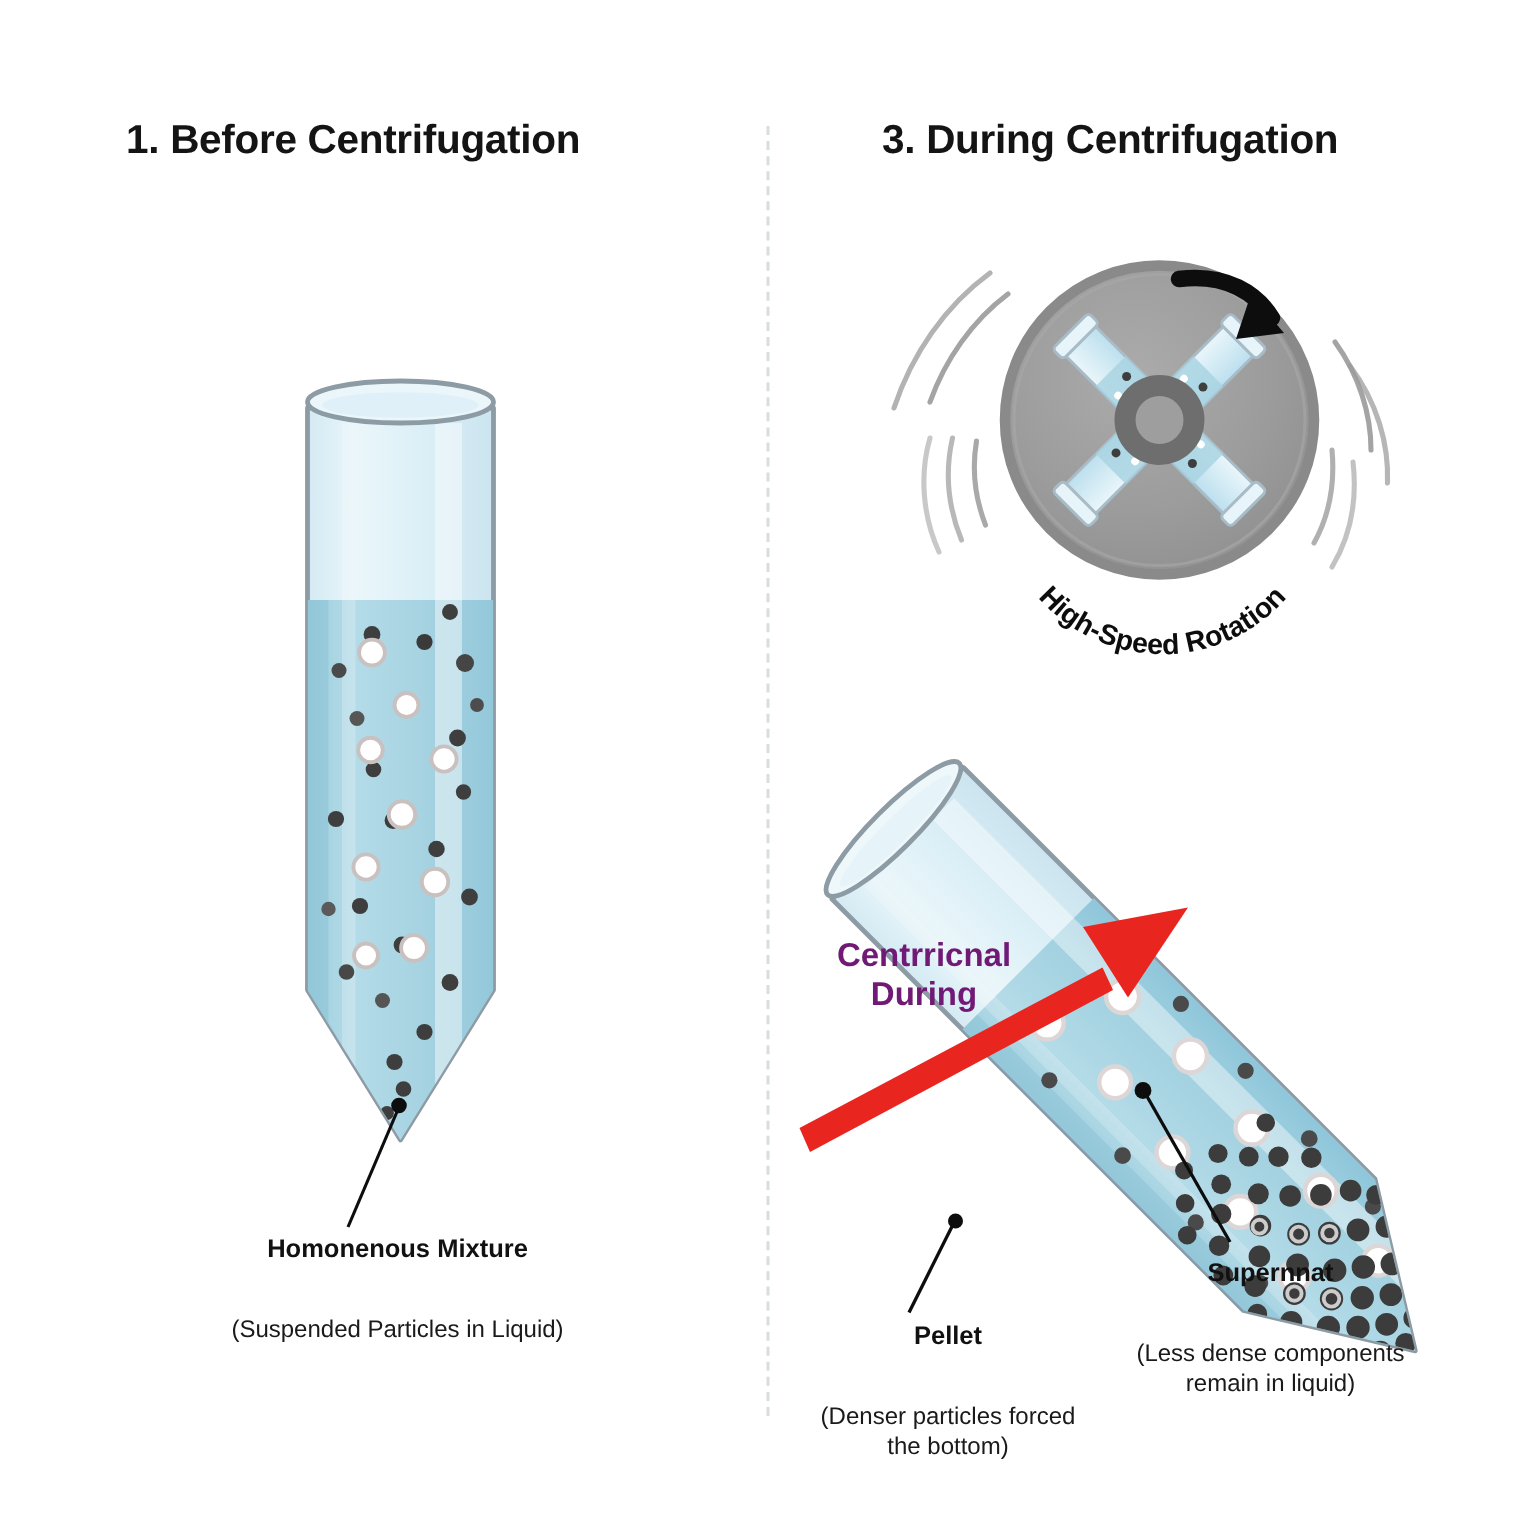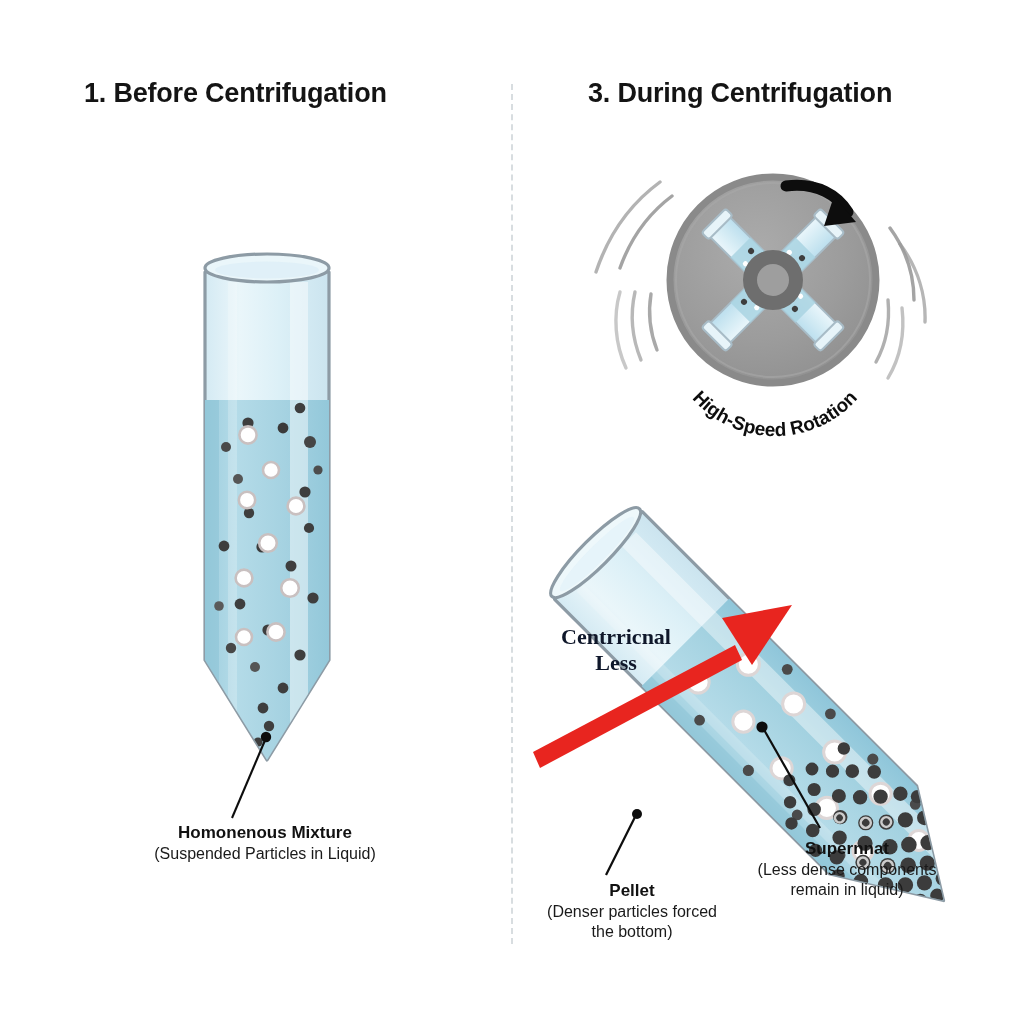--- a/index.html
+++ b/index.html
@@ -50,35 +50,35 @@
     font-size: 17px;
     font-weight: bold;
     color: #111111;
     display: block;
   }
   .cap-sub {
     font-size: 16px;
     font-weight: normal;
     color: #1a1a1a;
     display: block;
+    margin-top: 33px;
   }
 
   #cap-homogeneous { left: 110px; top: 822px; width: 310px; text-align: center; }
   #cap-pellet      { left: 540px; top: 880px; width: 184px; }
   #cap-supernatant { left: 752px; top: 838px; width: 190px; }
 
   .arrow-label {
     position: absolute;
     font-size: 22px;
     font-weight: bold;
-    color: #0f172a;
+    color: #701a75;
     text-align: center;
     line-height: 1.18;
     z-index: 9;
-    font-family: Liberation Serif, serif;
   }
   #label-force { left: 536px; top: 624px; width: 160px; }
 
   svg { position: absolute; left: 0; top: 0; overflow: visible; }
 </style>
 </head>
 <body>
 
 <div id="stage">
 
@@ -421,21 +421,21 @@
 
   <svg width="1024" height="1024" style="z-index:5;">
     <g>
       <polygon points="533,752 735,645 742,660 540,768" fill="#e8251f"></polygon>
       <polygon points="722,618 792,605 752,665" fill="#e8251f"></polygon>
     </g>
   </svg>
 
   <div class="arrow-label" id="label-force">
     <span>Centrricnal</span><br>
-    <span>Less</span>
+    <span>During</span>
   </div>
 
   <div class="caption" id="cap-supernatant">
     <span class="cap-head">Supernnat</span>
     <span class="cap-sub">(Less dense components remain in liquid)</span>
   </div>
 
   <div class="caption" id="cap-pellet">
     <span class="cap-head">Pellet</span>
     <span class="cap-sub">(Denser particles forced the bottom)</span>

